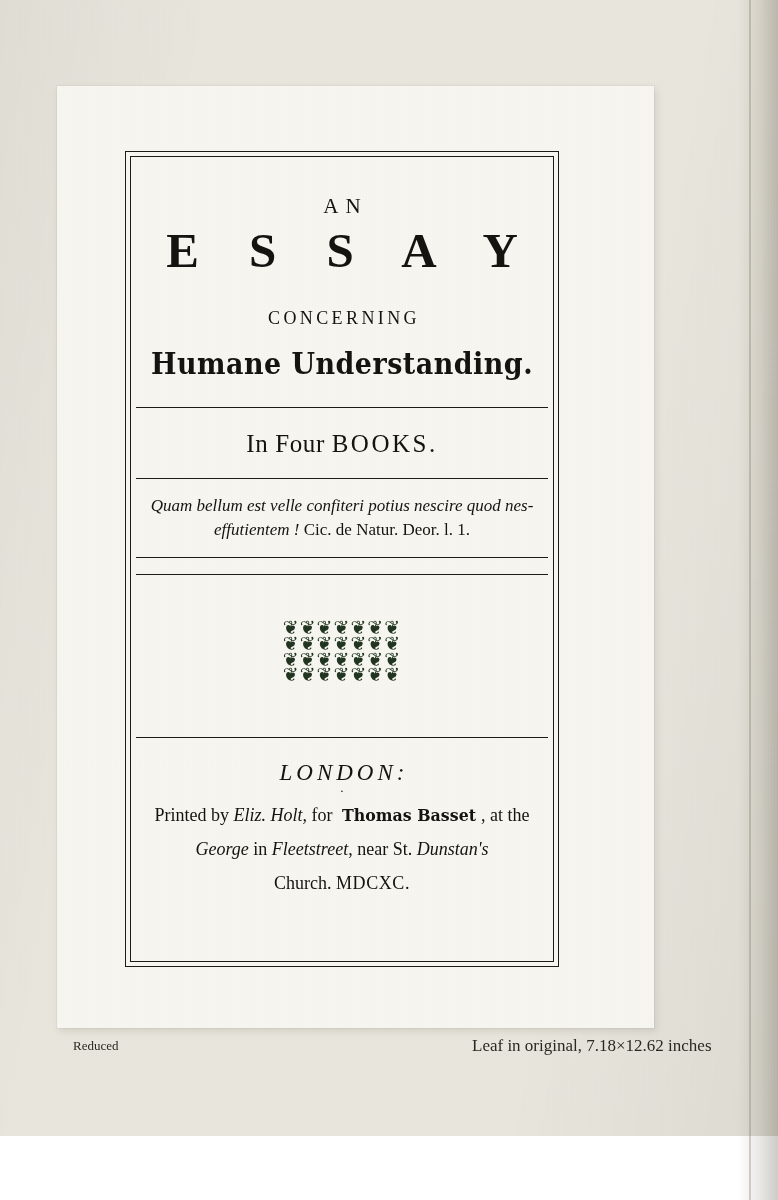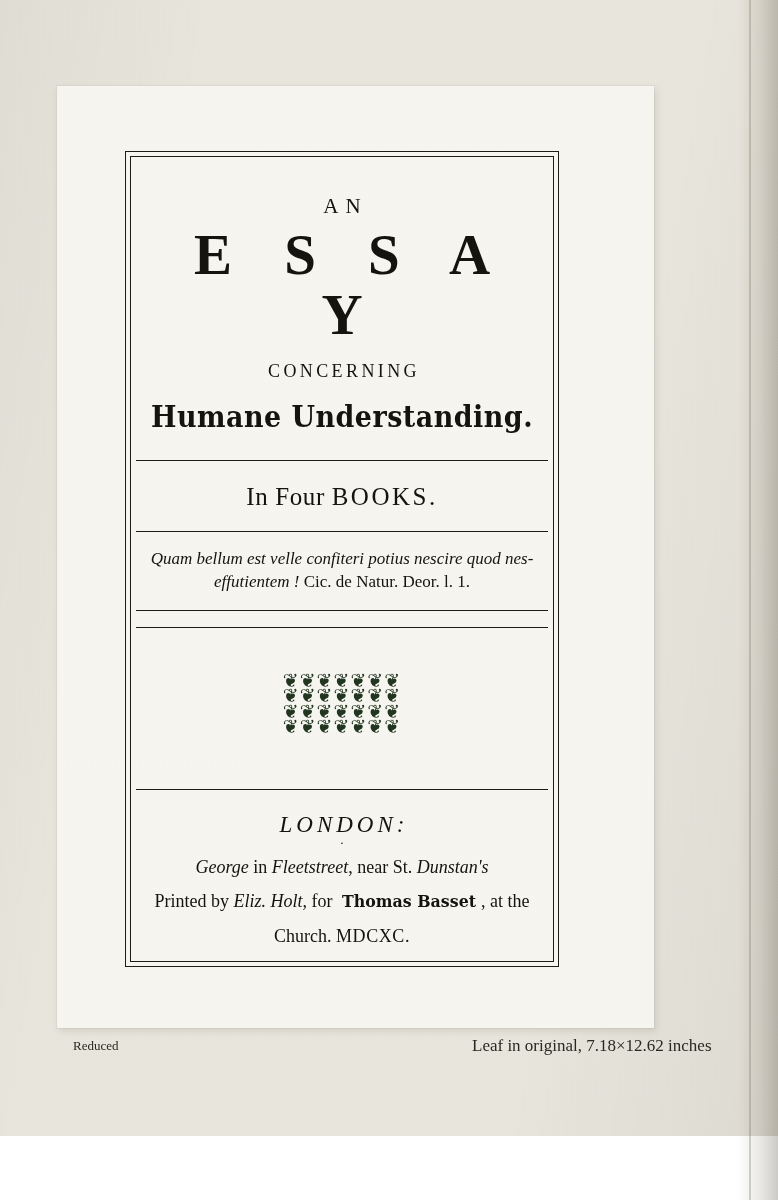--- a/index.html
+++ b/index.html
@@ -101,32 +101,32 @@
   
   .an {
     font-family: "Liberation Serif", serif;
     font-size: 21px;
     letter-spacing: 7px;
     margin-top: 32px;
     padding-left: 7px;
   }
   .essay {
     font-family: "Liberation Serif", serif;
-    font-size: 57px;
+    font-size: 49px;
     font-weight: 700;
     letter-spacing: 19px;
     line-height: 1.05;
     margin-top: 6px;
     padding-left: 19px;
   }
   .concerning {
     font-family: "Liberation Serif", serif;
     font-size: 18px;
     letter-spacing: 3.4px;
-    margin-top: 16px;
+    margin-top: 32px;
     padding-left: 4px;
   }
   .blackletter {
     font-family: "DejaVu Serif", serif;
     font-weight: 700;
     font-style: normal;
     font-size: 29px;
     letter-spacing: 0.5px;
     margin-top: 18px;
     
@@ -248,25 +248,25 @@
           <div class="ornament" id="ornament-grid"><div>❦❦❦❦❦❦❦</div><div>❦❦❦❦❦❦❦</div><div>❦❦❦❦❦❦❦</div><div>❦❦❦❦❦❦❦</div></div>
         </div>
 
         <div class="rule"></div>
 
         <div class="imprint">
           <div class="london">LONDON:</div>
           <div class="dot">·</div>
 
           <div class="imp-line">
+            <span>Printed by </span><i>Eliz. Holt,</i><span> for </span><span class="goth">Thomas Basset</span><span>, at the</span>
+          </div>
+
+          <div class="imp-line">
             <i>George</i><span> in </span><i>Fleetstreet</i><span>, near St. </span><i>Dunstan's</i>
-          </div>
-
-          <div class="imp-line">
-            <span>Printed by </span><i>Eliz. Holt,</i><span> for </span><span class="goth">Thomas Basset</span><span>, at the</span>
           </div>
 
           <div class="imp-line">
             <span>Church.  </span><span class="mdcxc">MDCXC.</span>
           </div>
         </div>
 
       </div>
     </div>
   </div>

